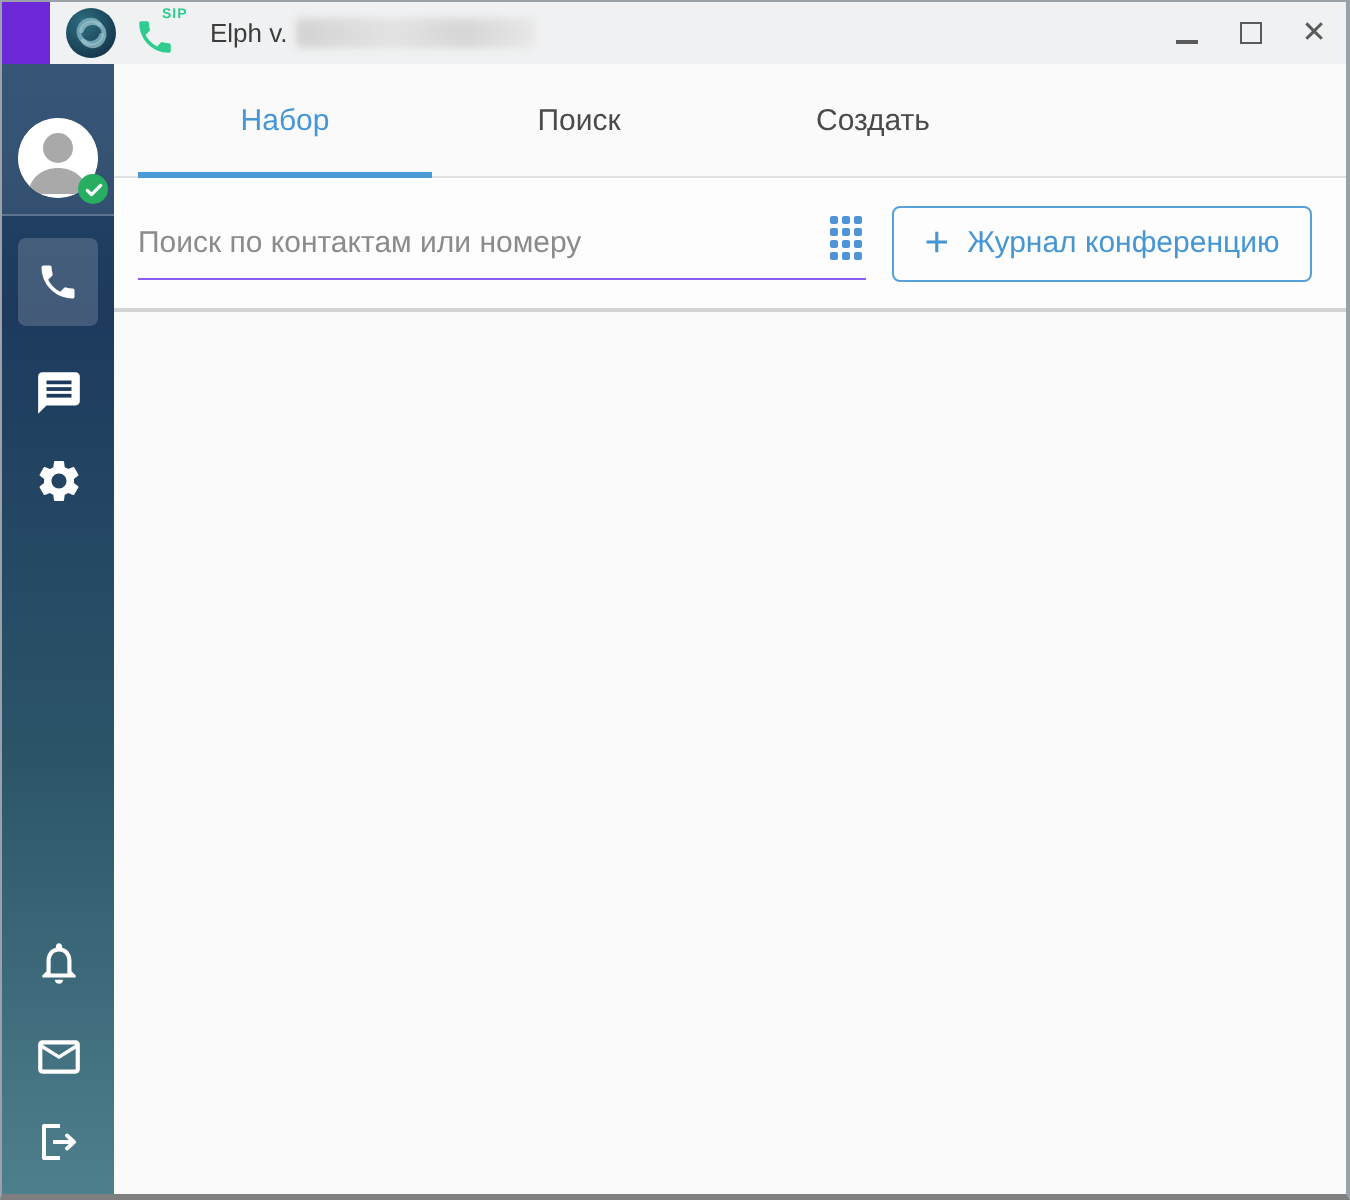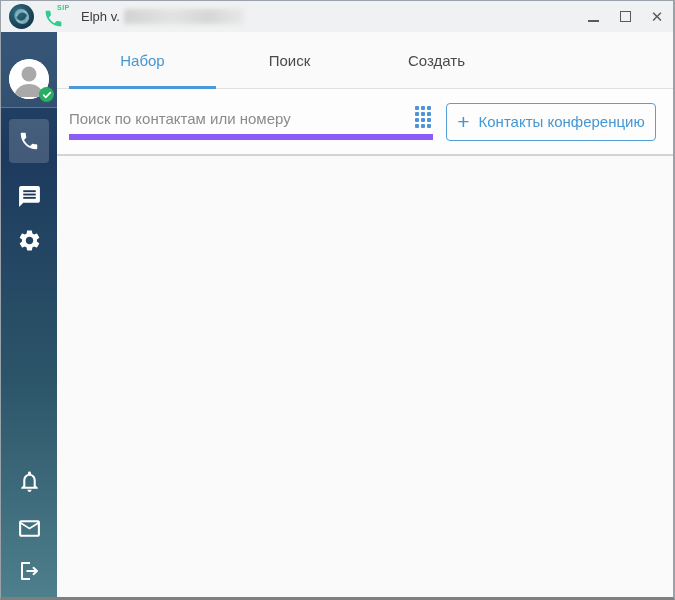--- a/index.html
+++ b/index.html
@@ -1,20 +1,21 @@
 <!DOCTYPE html>
 <html><head>
 <meta charset="utf-8">
 <style>
   * { margin:0; padding:0; box-sizing:border-box; }
   html,body { width:675px; height:600px; background:#fff; font-family:"Liberation Sans", sans-serif; }
   .window {
     position:relative; width:675px; height:600px; background:#6d28d9;
     border:1px solid #9aa1a8; border-right-width:2px; border-bottom:3px solid #7f7f7f;
     overflow:hidden;
+    padding-left:24px;
   }
   
   .titlebar {
     height:31px; background:#f0f1f2; display:flex; align-items:center; padding-left:8px;
   }
   .app-logo { width:25px; height:25px; border-radius:50%;
     background:radial-gradient(circle at 35% 30%, #2e6e80, #16394e 75%);
     position:relative; flex:0 0 auto; }
   .app-logo svg { position:absolute; inset:0; }
   .sip-phone { margin-left:9px; position:relative; width:30px; height:24px; flex:0 0 auto; }
@@ -40,21 +41,21 @@
     display:flex; align-items:center; justify-content:center; }
   .nav-btn.active { background:rgba(255,255,255,0.17); }
   .icon-slot { position:absolute; left:0; width:56px; display:flex; justify-content:center; }
   
   .main { position:absolute; left:56px; top:31px; right:0; bottom:0; display:flex; flex-direction:column; background:#fafafa; }
   .tabbar { height:57px; background:#fafafa; border-bottom:1px solid #e0e0e0; display:flex; padding-left:12px; flex:0 0 auto; }
   .tab { width:147px; display:flex; align-items:center; justify-content:center; font-size:15px; color:#4a4a4a; position:relative; cursor:default; }
   .tab.active { color:#4596d3; }
   .tab.active::after { content:""; position:absolute; left:0; right:0; bottom:-1px; height:3px; background:#4a9ad8; }
   .toolbar { height:67px; background:#fdfdfd; border-bottom:2px solid #d4d4d4; display:flex; align-items:center; padding:0 17px 0 12px; flex:0 0 auto; }
-  .search-field { width:364px; height:36px; border-bottom:6px solid #8b5cf6; display:flex; align-items:center; }
+  .search-field { width:364px; height:36px; border-bottom:1px solid #8b5cf6; display:flex; align-items:center; }
   .search-input { flex:1; border:none; outline:none; background:transparent; font-size:15px; color:#333; font-family:"Liberation Sans",sans-serif; }
   .search-input::placeholder { color:#8b8b8b; opacity:1; }
   .dialpad { display:grid; grid-template-columns:repeat(3,4px); grid-template-rows:repeat(4,4px); gap:2px; margin:0 2px 4px 8px; }
   .dialpad i { background:#4f94d6; border-radius:1px; }
   .create-btn { margin-left:13px; flex:1; height:38px; border:1px solid #55a0d9; border-radius:4px; background:#fdfdfd;
     display:flex; align-items:center; justify-content:center; color:#4596d3; font-size:15px; cursor:default; }
   .plus-glyph { font-size:21px; font-weight:400; margin-right:9px; line-height:1; color:#4596d3; }
   .content { flex:1; background:#fafafa; }
 </style>
 </head>
@@ -174,20 +175,20 @@
             <i></i>
             <i></i>
             <i></i>
             <i></i>
             <i></i>
             <i></i>
         </div>
       </div>
       <div class="create-btn">
         <span class="plus-glyph">+</span>
-        <span>Контакты конференцию</span>
+        <span>Журнал конференцию</span>
       </div>
     </div>
 
     <div class="content"></div>
   </div>
 
 </div>
 
 </body></html>

